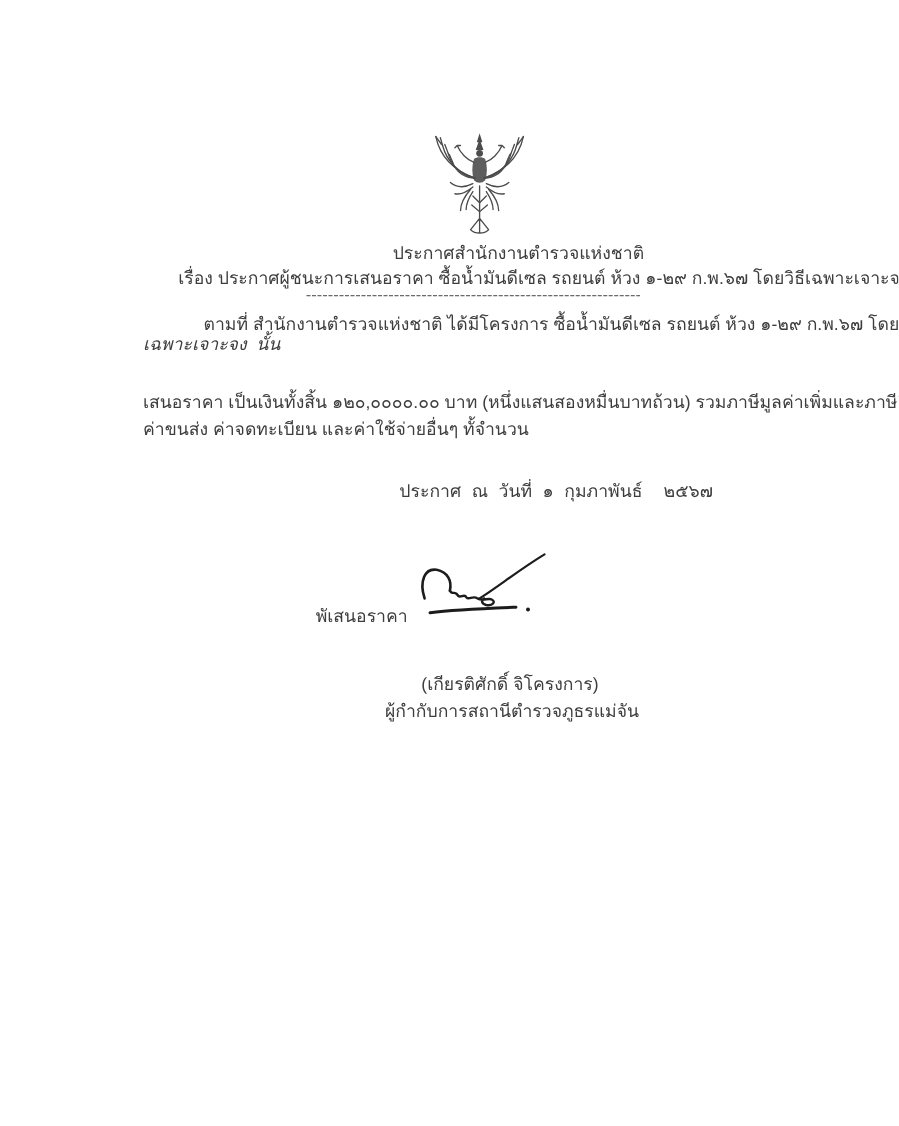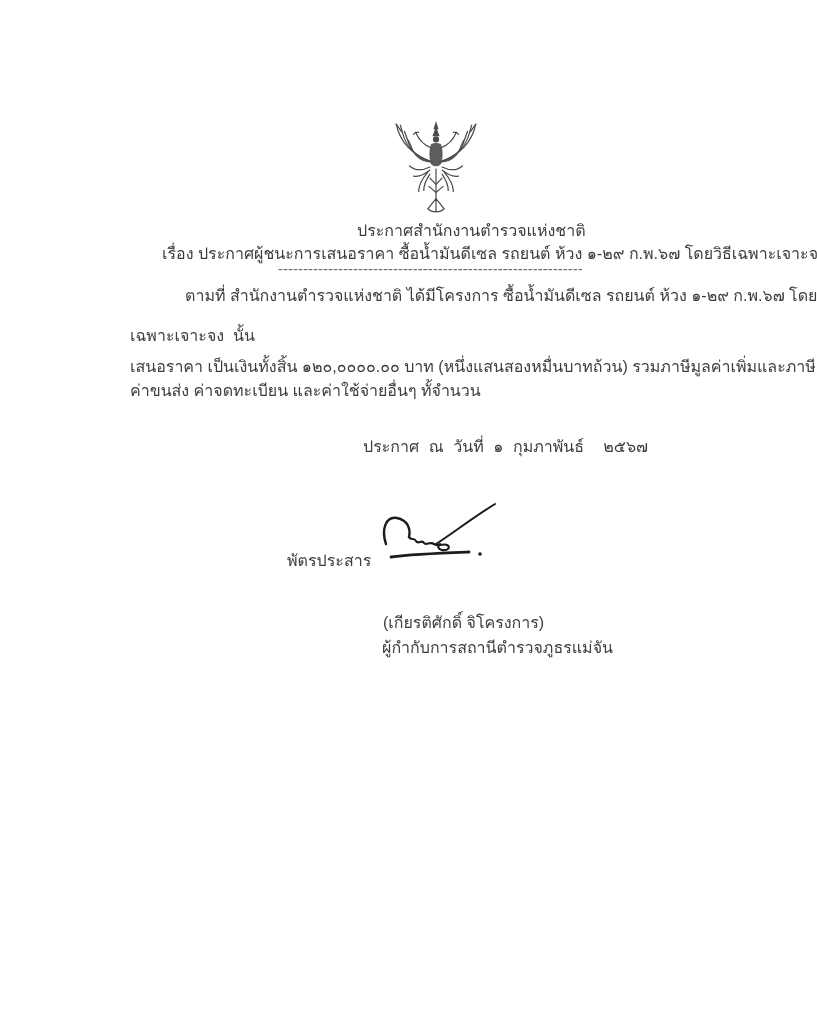--- a/index.html
+++ b/index.html
@@ -17,29 +17,29 @@
     font-size:16px;
     line-height:23px;
     white-space:pre;
   }
   #emblem   { position:absolute; left:385px; top:119px; width:102px; height:99px; }
   #title    { left:357px; top:219px; }
   #subject  { left:162px; top:242px; }
   #divider  { left:278px; top:257px; width:304px; overflow:hidden; color:#6b6b6b;
               font-size:15px; letter-spacing:0px; }
   #p1l1     { left:185px; top:284px; }
-  #p1l2     { left:130px; top:324px; }
+  #p1l2     { left:130px; top:302px;font-style:italic; }
   #p2l1     { left:188px; top:331px; }
   #p2l2     { left:130px; top:355px; }
   #p2l3     { left:130px; top:379px; }
   #dateline { left:363px; top:437px;font-family:Liberation Mono, monospace; }
   #rank     { left:287px; top:549px; }
   #sig      { position:absolute; left:350px; top:494px; width:165px; height:80px; }
   #signame  { left:383px; top:611px; }
-  #sigpos   { left:350px; top:636px;margin-left:32px; }
+  #sigpos   { left:350px; top:636px; }
 </style>
 </head>
 <body>
 
 <div class="page">
 
   <svg id="emblem" viewBox="0 0 100 95" xmlns="http://www.w3.org/2000/svg" aria-hidden="true">
     <g stroke="#4c4c4c" stroke-width="1.2" fill="none" stroke-linecap="round">
 
       <path d="M46 41 C29 35 15 23 11 4"></path>
@@ -94,18 +94,18 @@
 
   <svg id="sig" viewBox="0 0 165 80" xmlns="http://www.w3.org/2000/svg" aria-hidden="true">
     <g stroke="#1c1c1c" fill="none" stroke-linecap="round">
       <path d="M36 50 C31 35 36 22 47 24 C57 26 61 34 59 43" stroke-width="2.4"></path>
       <path d="M59 43 C61 47 64 43 66 47 C68 51 72 45 74 49 C76 52 80 47 84 50 C89 53 94 49 97 51 C101 53 98 57 92 56 C88 55 87 52 90 50" stroke-width="2.2"></path>
       <path d="M86 50 C102 40 122 24 145 10" stroke-width="2"></path>
       <path d="M41 63 C63 60 92 59 119 58" stroke-width="2.8"></path>
       <circle cx="130" cy="60" r="1.8" fill="#1c1c1c" stroke="none"></circle>
     </g>
   </svg>
-  <div class="tline" id="rank">พัตรประสาร</div>
+  <div class="tline" id="rank">พัเสนอราคา</div>
 
   <div class="tline" id="signame">(เกียรติศักดิ์ จิโครงการ)</div>
   <div class="tline" id="sigpos">ผู้กำกับการสถานีตำรวจภูธรแม่จัน</div>
 
 </div>
 
 </body></html>

